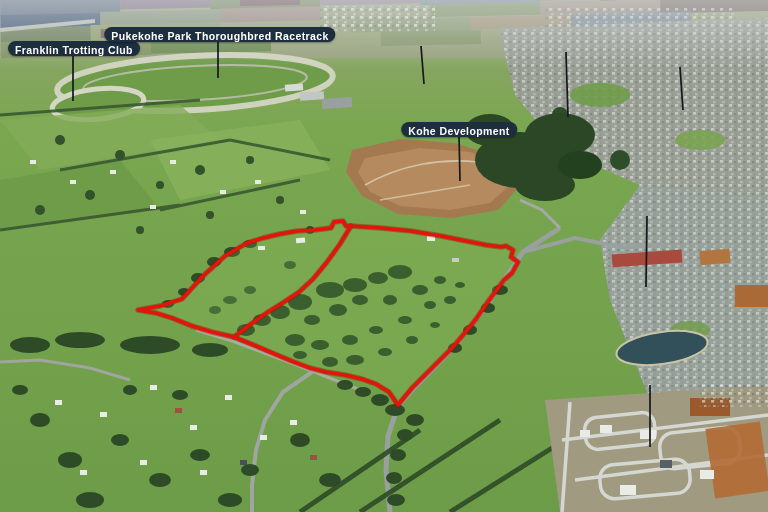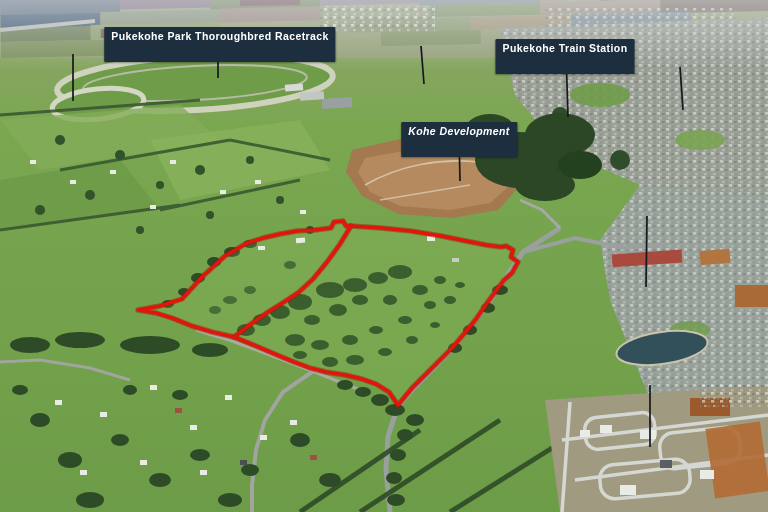--- a/index.html
+++ b/index.html
@@ -5,21 +5,21 @@
   html,body{margin:0;padding:0;background:#222;}
   .stage{
     position:relative;width:768px;height:512px;overflow:hidden;
     font-family:"Liberation Sans",sans-serif;
   }
   .scenery{position:absolute;left:0;top:0;z-index:1;}
   .overlay-svg{position:absolute;left:0;top:0;z-index:5;pointer-events:none;}
   .map-label{
     position:absolute;z-index:6;transform:translateX(-50%);
     font-size:10.5px;font-weight:bold;letter-spacing:.4px;line-height:1;
-    padding:4px 7px 20px;white-space:nowrap;border-radius:1px;
+    padding:4px 7px 0;white-space:nowrap;border-radius:8px;
     box-shadow:0 1px 2px rgba(0,0,0,.35);
   }
   .boundary-shadow{fill:none;stroke-linejoin:round;stroke-linecap:round;opacity:.4;}
   .boundary-stroke{fill:none;stroke-linejoin:round;stroke-linecap:round;}
 </style>
 </head>
 <body>
 
 <div class="stage">
 
@@ -310,17 +310,17 @@
     <line x1="73" y1="54" x2="73" y2="101" stroke="#15181d" stroke-width="1.7"></line>
     <line x1="218" y1="40" x2="218" y2="78" stroke="#15181d" stroke-width="1.7"></line>
     <line x1="421" y1="46" x2="424" y2="84" stroke="#15181d" stroke-width="1.7"></line>
     <line x1="566" y1="52" x2="568" y2="117" stroke="#15181d" stroke-width="1.7"></line>
     <line x1="680" y1="67" x2="683" y2="110" stroke="#15181d" stroke-width="1.7"></line>
     <line x1="459" y1="135" x2="460" y2="181" stroke="#15181d" stroke-width="1.7"></line>
     <line x1="647" y1="216" x2="646" y2="287" stroke="#15181d" stroke-width="1.7"></line>
     <line x1="650" y1="385" x2="650" y2="447" stroke="#15181d" stroke-width="1.7"></line>
   </svg>
 
+  <div class="map-label" style="left: 74px; top: 41px; background: rgb(29, 46, 63); color: rgb(255, 255, 255);">Franklin Trotting Club</div>
   <div class="map-label" style="left: 220px; top: 27px; background: rgb(29, 46, 63); color: rgb(255, 255, 255);">Pukekohe Park Thoroughbred Racetrack</div>
-  <div class="map-label" style="left: 565px; top: 39px; background: rgb(29, 46, 63); color: rgb(255, 255, 255);">Pukekohe Train Station</div>
-  <div class="map-label" style="left: 459px; top: 122px; background: rgb(29, 46, 63); color: rgb(255, 255, 255); font-style: italic;">Kohe Development</div>
+  <div class="map-label" style="left: 459px; top: 122px; background: rgb(29, 46, 63); color: rgb(255, 255, 255);">Kohe Development</div>
 
 </div>
 
 </body></html>

